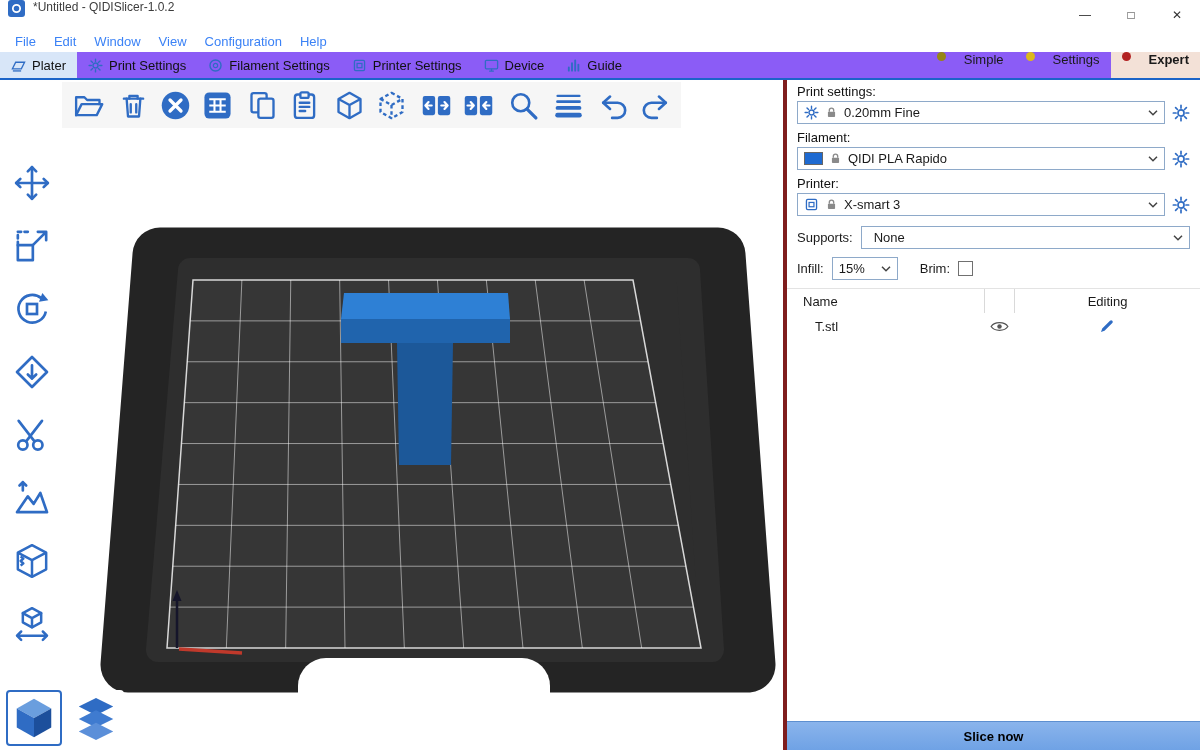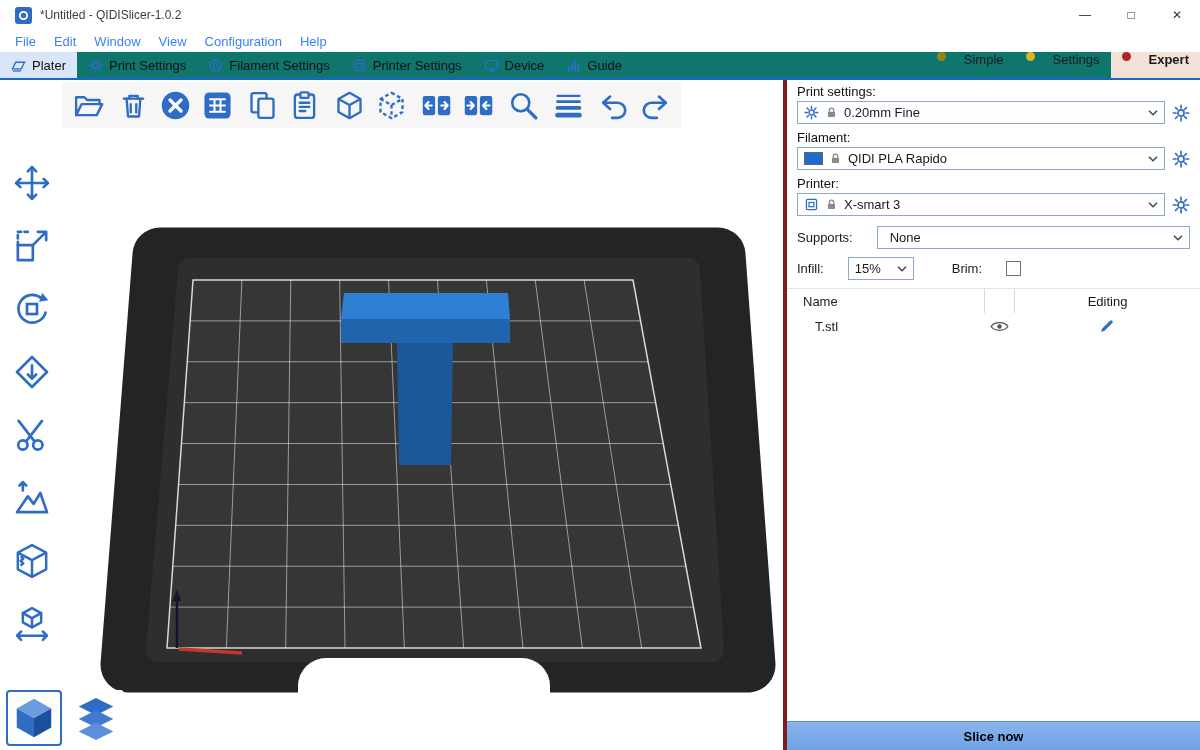--- a/index.html
+++ b/index.html
@@ -1,31 +1,31 @@
 <!DOCTYPE html>
 <html><head>
 <meta charset="utf-8">
 <style>
   *{box-sizing:border-box;margin:0;padding:0}
   html,body{width:1200px;height:750px}
   body{font-family:"Liberation Sans",sans-serif;font-size:13px;color:#1a1a1a;background:#fff;overflow:hidden;position:relative}
 
   
-  .titlebar{height:30px;display:flex;align-items:center;padding-left:15px;background:#fff}
+  .titlebar{height:30px;display:flex;align-items:flex-start;padding-left:8px;background:#fff}
   .appicon{width:17px;height:17px;border-radius:3px;background:#2f6cc4;display:flex;align-items:center;justify-content:center;margin-right:8px;flex:none}
   .title-text{font-size:12px;color:#3c3c3c}
   .win-controls{margin-left:auto;display:flex;height:100%}
   .win-btn{width:46px;display:flex;align-items:center;justify-content:center;font-size:12px;color:#333}
 
   
   .menubar{height:22px;display:flex;align-items:center;padding-left:6px;background:#fff}
   .menu-item{padding:0 9px;color:#3b82f6}
 
   
-  .tabbar{height:28px;background:#0f766e;border-bottom:2px solid #1b64c8;display:flex;align-items:stretch}
+  .tabbar{height:28px;background:#8b5cf6;border-bottom:2px solid #1b64c8;display:flex;align-items:stretch}
   .tab{display:flex;align-items:center;gap:6px;padding:0 11px;color:#111}
   .tab.active{background:#d8e6f8}
   .tab svg{width:15px;height:15px;color:#2f6cc4;flex:none}
   .modes{margin-left:auto;display:flex;align-items:stretch}
   .mode{display:flex;align-items:flex-start;gap:18px;padding:0 11px}
   .mode .dot{width:9px;height:9px;border-radius:50%}
   .dot-simple{background:#968516}
   .dot-advanced{background:#dcb81c}
   .dot-expert{background:#b22222}
   .mode.active{background:#f3e1d7;font-weight:bold}
@@ -57,21 +57,21 @@
   .right-panel{flex:1;border-left:4px solid #7f1d1d;display:flex;flex-direction:column;padding-top:2px;background:#fff}
   .rp-label{padding:2px 10px;color:#111}
   .combo-row{display:flex;align-items:center;gap:7px;padding:0 10px;margin-bottom:4px}
   .combo{flex:1;height:23px;border:1px solid #8ea9c9;background:#fff;display:flex;align-items:center;gap:6px;padding:0 6px}
   .combo .chev{margin-left:auto;width:10px;height:6px;color:#444;flex:none}
   .gear-btn{width:18px;height:18px;color:#2f6cc4;flex:none}
   .icon-gear-sm{width:15px;height:15px;color:#2f6cc4;flex:none}
   .icon-printer-sm{width:15px;height:15px;color:#2f6cc4;flex:none}
   .icon-lock{width:13px;height:13px;color:#8a8a8a;flex:none}
   .swatch{width:19px;height:13px;background:#1e6ad1;border:1px solid #666;flex:none}
-  .inline-row{display:flex;align-items:center;padding:0 10px;margin:6px 0 2px;gap:24px}
+  .inline-row{display:flex;align-items:center;padding:0 10px;margin:6px 0 2px;gap:8px}
   .supports-combo{flex:1}
   .infill-combo{width:66px;flex:none}
   .brim-label{margin-left:14px}
   .checkbox{width:15px;height:15px;border:1px solid #707070;background:#fff;flex:none}
 
   .obj-list{flex:1;margin-top:6px;border-top:1px solid #e3e3e3;display:flex;flex-direction:column;overflow:hidden}
   .list-header{display:grid;grid-template-columns:1fr 30px 186px;height:24px;align-items:stretch}
   .lh-cell{display:flex;align-items:center}
   .lh-name{padding-left:16px}
   .lh-mid,.lh-edit{border-left:1px solid #d9d9d9;justify-content:center}

